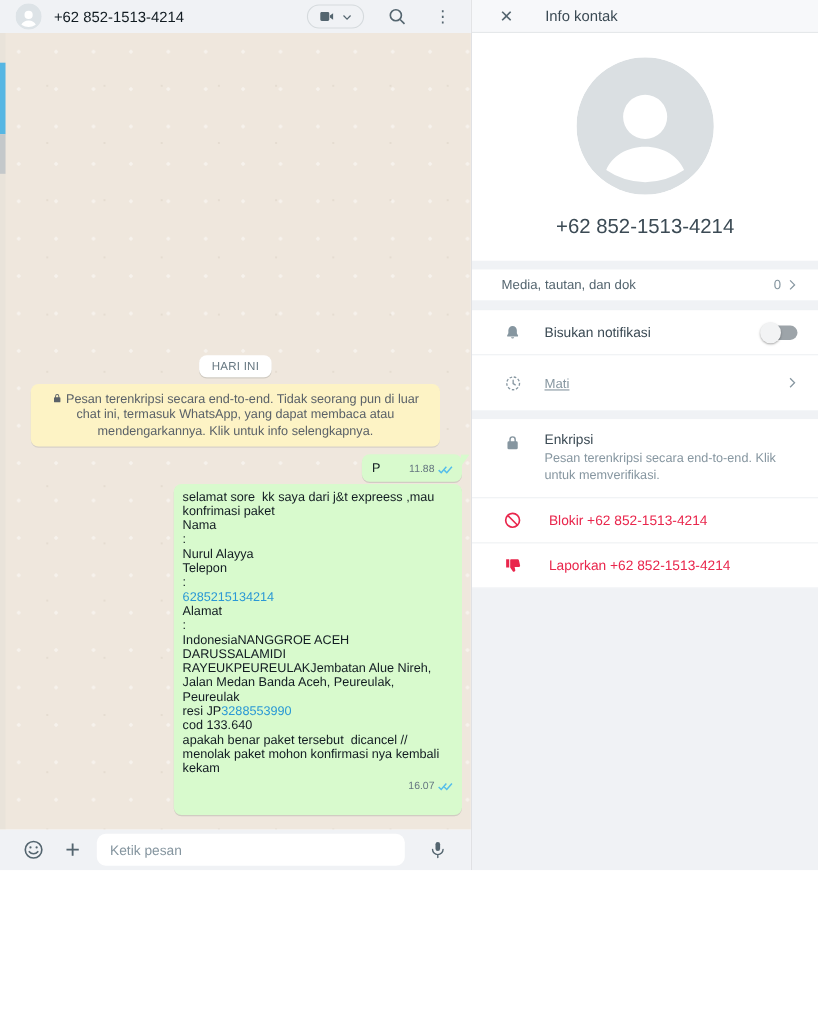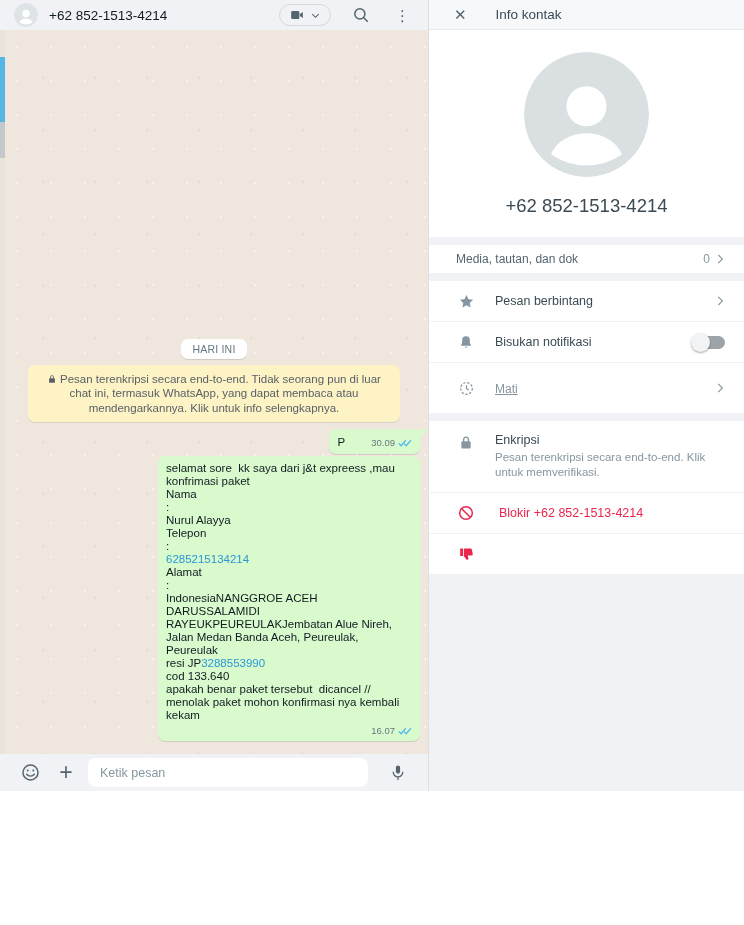--- a/index.html
+++ b/index.html
@@ -39,21 +39,21 @@
             color:#5a6168; box-shadow:0 1px .5px rgba(11,20,26,.10); margin-bottom:7px; cursor:pointer; }
   .notice svg { vertical-align:-1px; margin-right:3px; }
 
   .bubble { position:relative; align-self:flex-end; background:#d8facd; border-radius:7px;
             box-shadow:0 1px .5px rgba(11,20,26,.13); font-size:11.5px; line-height:13px;
             color:#111b21; }
   .bubble .tail { position:absolute; top:0; right:-7px; width:8px; height:11px;
                   background:#d8facd; clip-path:polygon(0 0,100% 0,0 100%); }
   .bubble-small { padding:5px 8px 5px 9px; margin-bottom:2px; display:flex; align-items:flex-end; }
   .bubble-small .msg-text { margin-right:26px; }
-  .bubble-large { width:262px; padding:6px 8px 4px 8px; }
+  .bubble-large { width:262px; padding:6px 8px 20px 8px; }
   .msg-text { white-space:pre-wrap; word-break:break-word; }
   .msg-link { color:#2a98d5; cursor:pointer; }
   .meta { display:flex; align-items:center; justify-content:flex-end; gap:3px;
           font-size:9.5px; color:#667781; margin-top:2px; white-space:nowrap; }
 
   .composer { height:37px; background:#f0f2f5; flex:none; display:flex; align-items:center;
               padding:0 16px; gap:8px; }
   .icon-btn { display:flex; align-items:center; justify-content:center; cursor:pointer;
               width:28px; height:28px; flex:none; }
   .plus-glyph { font-size:23px; color:#54656f; font-weight:400; line-height:1; }
@@ -148,21 +148,21 @@
       <div class="notice">
         <svg viewBox="0 0 24 24" width="10" height="10">
           <path fill="#5a6168" d="M12 3a4.5 4.5 0 0 0-4.5 4.5V10H7a2 2 0 0 0-2 2v7a2 2 0 0 0 2 2h10a2 2 0 0 0 2-2v-7a2 2 0 0 0-2-2h-.5V7.5A4.5 4.5 0 0 0 12 3zm-2.5 4.5a2.5 2.5 0 0 1 5 0V10h-5V7.5z"></path>
         </svg><span>Pesan terenkripsi secara end-to-end. Tidak seorang pun di luar chat ini, termasuk WhatsApp, yang dapat membaca atau mendengarkannya. Klik untuk info selengkapnya.</span>
       </div>
 
       <div class="bubble bubble-small">
         <div class="tail"></div>
         <span class="msg-text">P</span>
         <div class="meta">
-          <span>30.09</span>
+          <span>11.88</span>
           <svg viewBox="0 0 18 12" width="14" height="10">
             <path fill="none" stroke="#53bdeb" stroke-width="1.7" d="M1 6.5 4 9.5 10 2.5"></path>
             <path fill="none" stroke="#53bdeb" stroke-width="1.7" d="M7.5 6.5 10.5 9.5 16.5 2.5"></path>
           </svg>
         </div>
       </div>
 
       <div class="bubble bubble-large">
         <div class="msg-text"><span>selamat sore  kk saya dari j&amp;t expreess ,mau konfrimasi paket
 Nama
@@ -235,31 +235,20 @@
         <span class="media-label">Media, tautan, dan dok</span>
         <span class="media-count">0</span>
         <svg viewBox="0 0 24 24" width="14" height="14">
           <polyline points="9 5 16 12 9 19" fill="none" stroke="#8696a0" stroke-width="2"></polyline>
         </svg>
       </div>
 
       <div class="gap"></div>
 
       <div class="card">
-        <div class="irow">
-          <span class="ic">
-              <svg viewBox="0 0 24 24" width="17" height="17">
-            <path fill="#8696a0" d="M12 2.8l2.85 5.9 6.5.9-4.75 4.5 1.2 6.4L12 17.4l-5.8 3.1 1.2-6.4-4.75-4.5 6.5-.9z"></path>
-          </svg>
-            </span>
-          <span class="lbl">Pesan berbintang</span>
-          <svg viewBox="0 0 24 24" width="14" height="14">
-            <polyline points="9 5 16 12 9 19" fill="none" stroke="#8696a0" stroke-width="2"></polyline>
-          </svg>
-        </div>
         <div class="divider"></div>
         <div class="irow">
           <span class="ic">
               <svg viewBox="0 0 24 24" width="16" height="17">
             <path fill="#8696a0" d="M12 2.8a5.8 5.8 0 0 0-5.8 5.8v4.1l-1.6 3.1a.8.8 0 0 0 .7 1.2h13.4a.8.8 0 0 0 .7-1.2l-1.6-3.1V8.6A5.8 5.8 0 0 0 12 2.8zm-2.2 15.4a2.3 2.3 0 0 0 4.4 0z"></path>
           </svg>
             </span>
           <span class="lbl">Bisukan notifikasi</span>
           <div class="toggle">
             <div class="knob"></div>
@@ -306,20 +295,21 @@
             </span>
           <span class="lbl">Blokir +62 852-1513-4214</span>
         </div>
         <div class="divider"></div>
         <div class="irow danger">
           <span class="ic">
               <svg viewBox="0 0 24 24" width="17" height="17">
             <path fill="#e9264c" d="M3 3.5h4V14H3zM8.2 14V4.5c0-.6.5-1 1-1h8.3c1 0 1.8.7 2 1.6l1.3 5.7a2 2 0 0 1-2 2.5h-4.9l.8 4a1.8 1.8 0 0 1-3.2 1.4L8.2 14z"></path>
           </svg>
             </span>
+          <span class="lbl">Laporkan +62 852-1513-4214</span>
         </div>
         <div class="divider"></div>
       </div>
 
       <div class="info-footer-fill"></div>
     </div>
   </div>
 </div>
 
 </body></html>

